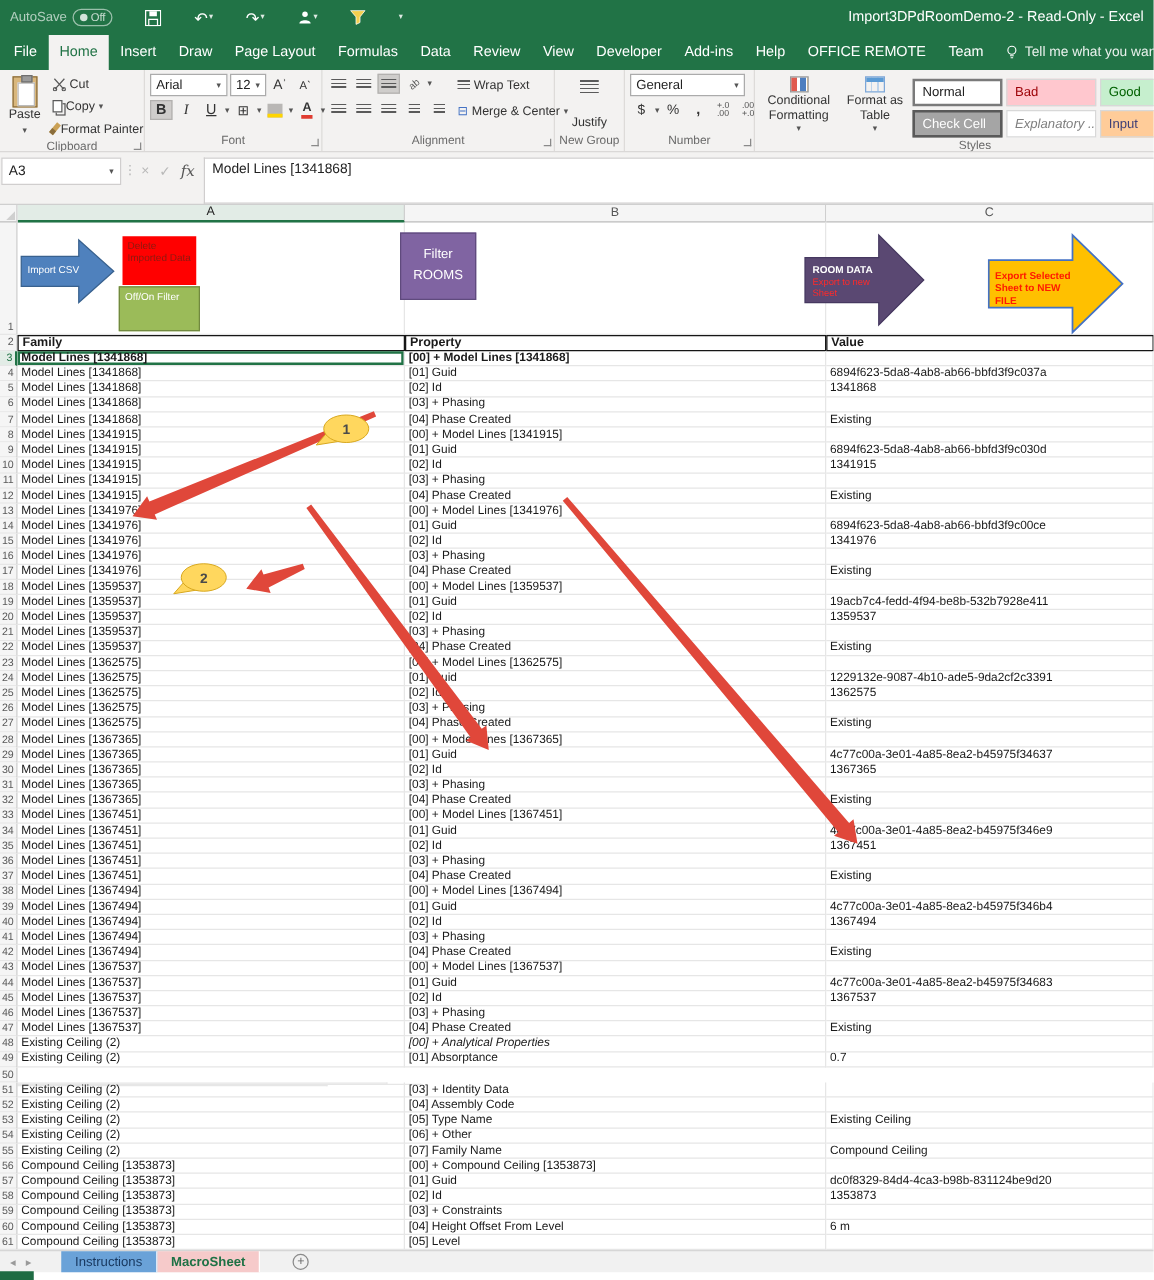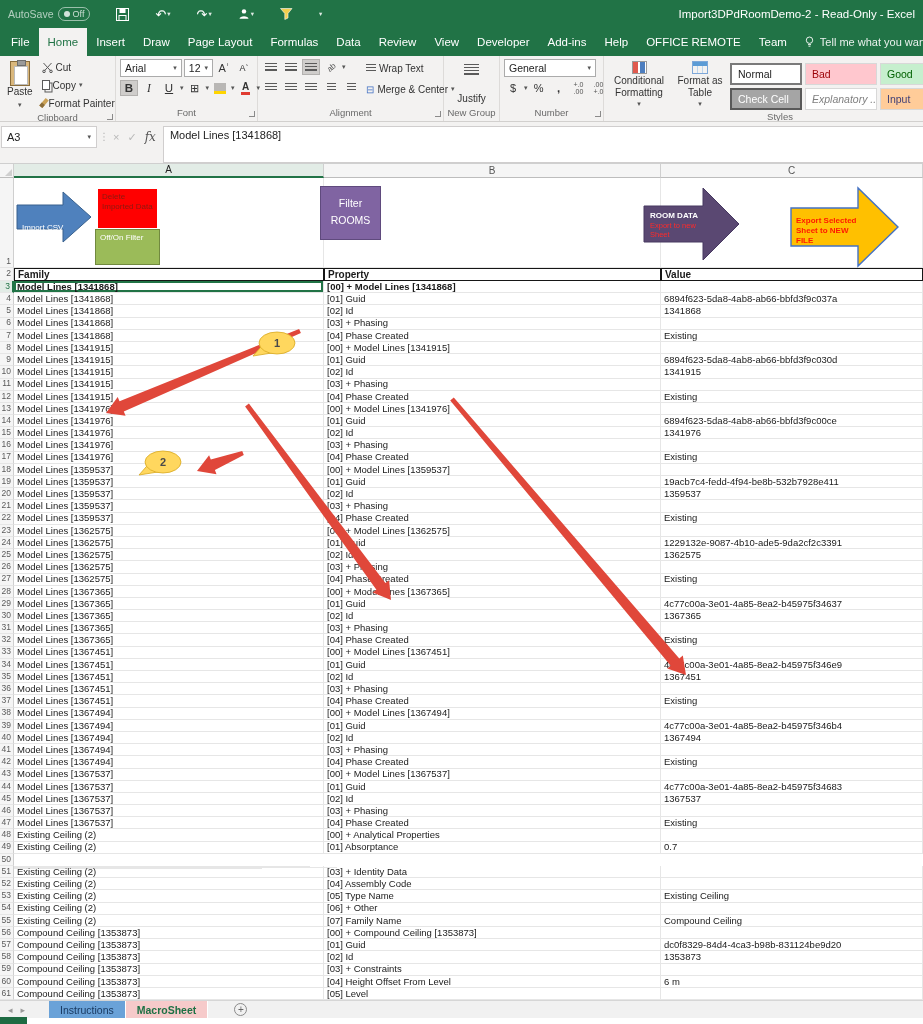--- a/index.html
+++ b/index.html
@@ -685,21 +685,21 @@
       </div>
       <div class="grow" style="height: 12.19px;">
         <div class="gut">47</div>
         <div class="cell" style="width: 310px;">Model Lines [1367537]</div>
         <div class="cell" style="width: 337px;">[04] Phase Created</div>
         <div class="cell" style="width: 262px;">Existing</div>
       </div>
       <div class="grow" style="height: 12.19px;">
         <div class="gut">48</div>
         <div class="cell" style="width: 310px;">Existing Ceiling (2)</div>
-        <div class="cell" style="width: 337px;">[00] + Analytical Properties</div>
+        <div class="cell" style="width: 337px; font-style: italic;">[00] + Analytical Properties</div>
         <div class="cell" style="width: 262px;"></div>
       </div>
       <div class="grow" style="height: 12.19px;">
         <div class="gut">49</div>
         <div class="cell" style="width: 310px;">Existing Ceiling (2)</div>
         <div class="cell" style="width: 337px;">[01] Absorptance</div>
         <div class="cell" style="width: 262px;">0.7</div>
       </div>
       <div class="grow" style="height: 12.19px; flex-direction: column;">
         <div class="gut">50</div>
@@ -773,21 +773,21 @@
         <div class="cell" style="width: 337px;">[05] Level</div>
         <div class="cell" style="width: 262px;"></div>
       </div>
     </div>
 
   <div class="shapes">
     <div class="shape" style="left:16px;top:26px;width:76px;height:54px;">
       <svg viewBox="0 0 76 54" preserveAspectRatio="none">
           <polygon points="1,15 47,15 47,2 75,27 47,52 47,39 1,39" fill="#4f81bd" stroke="#38618e"></polygon>
         </svg>
-      <span class="stext" style="left:6px;top:33px;color:#fff;">Import CSV</span>
+      <span class="stext" style="left:6px;top:21px;color:#fff;">Import CSV</span>
     </div>
     <div class="rectshape" style="left:98px;top:25px;width:59px;height:39px;background:#ff0000;color:#8b1a10;">
       <span>Delete Imported Data</span>
     </div>
     <div class="rectshape" style="left:95px;top:65px;width:65px;height:36px;background:#9bbb59;border:1px solid #71893f;color:#fff;">
       <span>Off/On Filter</span>
     </div>
     <div class="rectshape" style="left:320px;top:22px;width:61px;height:54px;background:#8064a2;border:1px solid #5f4a7d;color:#fff;text-align:center;font-size:10.5px;line-height:1.6;padding-top:8px;">
       <span>Filter</span><br>
       <span>ROOMS</span>

